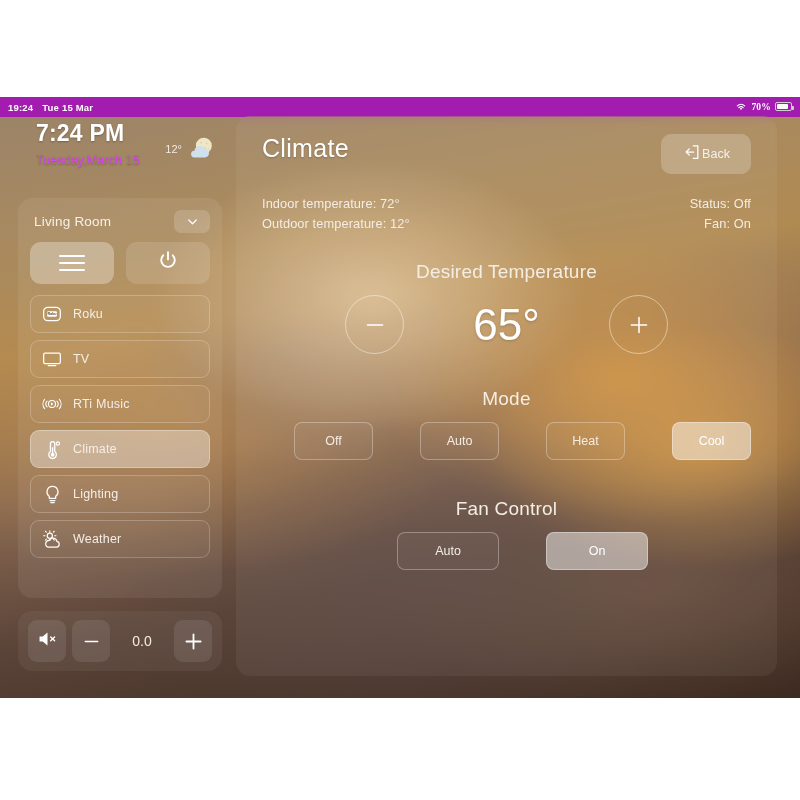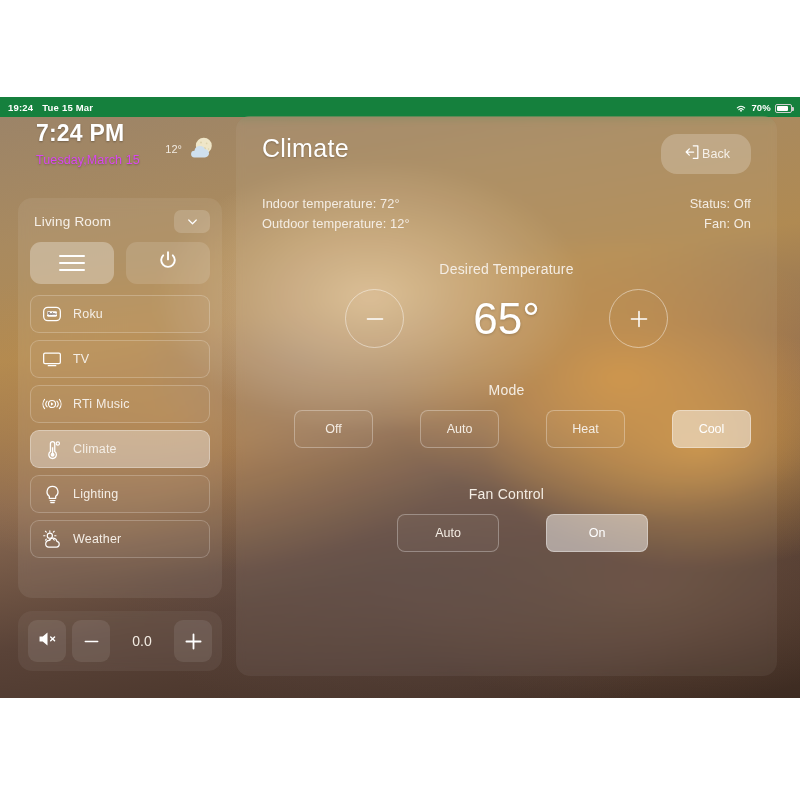--- a/index.html
+++ b/index.html
@@ -16,29 +16,29 @@
     left: 0; top: 97px;
     width: 800px; height: 601px;
     overflow: hidden;
     background: #3a2c22;
   }
 
   
   #statusbar {
     position: absolute; left: 0; top: 0;
     width: 800px; height: 20px;
-    background: #15803d;
+    background: #a21caf;
     display: flex; align-items: center;
     padding: 0 8px;
     color: #ffffff;
     font-size: 9.5px; font-weight: bold;
     letter-spacing: .2px;
   }
   #statusbar .sb-left { display: flex; align-items: center; gap: 9px; }
-  #statusbar .sb-right { margin-left: auto; display: flex; align-items: flex-end; gap: 4px; }
+  #statusbar .sb-right { margin-left: auto; display: flex; align-items: flex-start; gap: 4px; font-family: Liberation Serif, serif; }
   .wifi-ico { display:inline-block; width: 12px; height: 9px; }
   .batt {
     display:inline-block; width: 17px; height: 9px;
     border: 1px solid #cfcfcf; border-radius: 2px;
     position: relative;
   }
   .batt::after {
     content:""; position:absolute; right:-3px; top:2.5px;
     width:2px; height:4px; background:#cfcfcf; border-radius:0 1px 1px 0;
   }
@@ -143,33 +143,33 @@
     background: rgba(255,255,255,0.055);
     backdrop-filter: blur(4px);
     padding: 18px 26px 0 26px;
   }
   .main-head { display: flex; align-items: flex-start; }
   .main-title {
     color: #ffffff; font-size: 25px; letter-spacing: .3px;
     text-shadow: 0 1px 2px rgba(0,0,0,.22);
   }
   .back-btn {
-    margin-left: auto; width: 90px; height: 40px; border-radius: 16px;
+    margin-left: auto; width: 90px; height: 40px; border-radius: 10px;
     background: rgba(255,255,255,0.22);
     display: flex; align-items: center; justify-content: center; 
   }
   .back-label { color: #f6f1ea; font-size: 12.5px; }
 
   .info-row { display: flex; margin-top: 22px; }
   .info-left, .info-right { display: flex; flex-direction: column; gap: 5px; }
   .info-right { margin-left: auto; text-align: right; }
   .info-txt { color: #f4ede4; font-size: 12.8px; letter-spacing: .1px; }
 
   .section-label {
-    text-align: center; color: #f4ede4; font-size: 14px;
+    text-align: center; color: #f4ede4; font-size: 19px;
     letter-spacing: .2px;
   }
   #temp-section { margin-top: 30px; }
   .temp-row {
     display: flex; align-items: center; justify-content: center;
     gap: 50px; margin-top: 12px;
   }
   .circ-btn {
     width: 59px; height: 59px; border-radius: 50%;
     border: 1px solid rgba(255,255,255,0.45);

